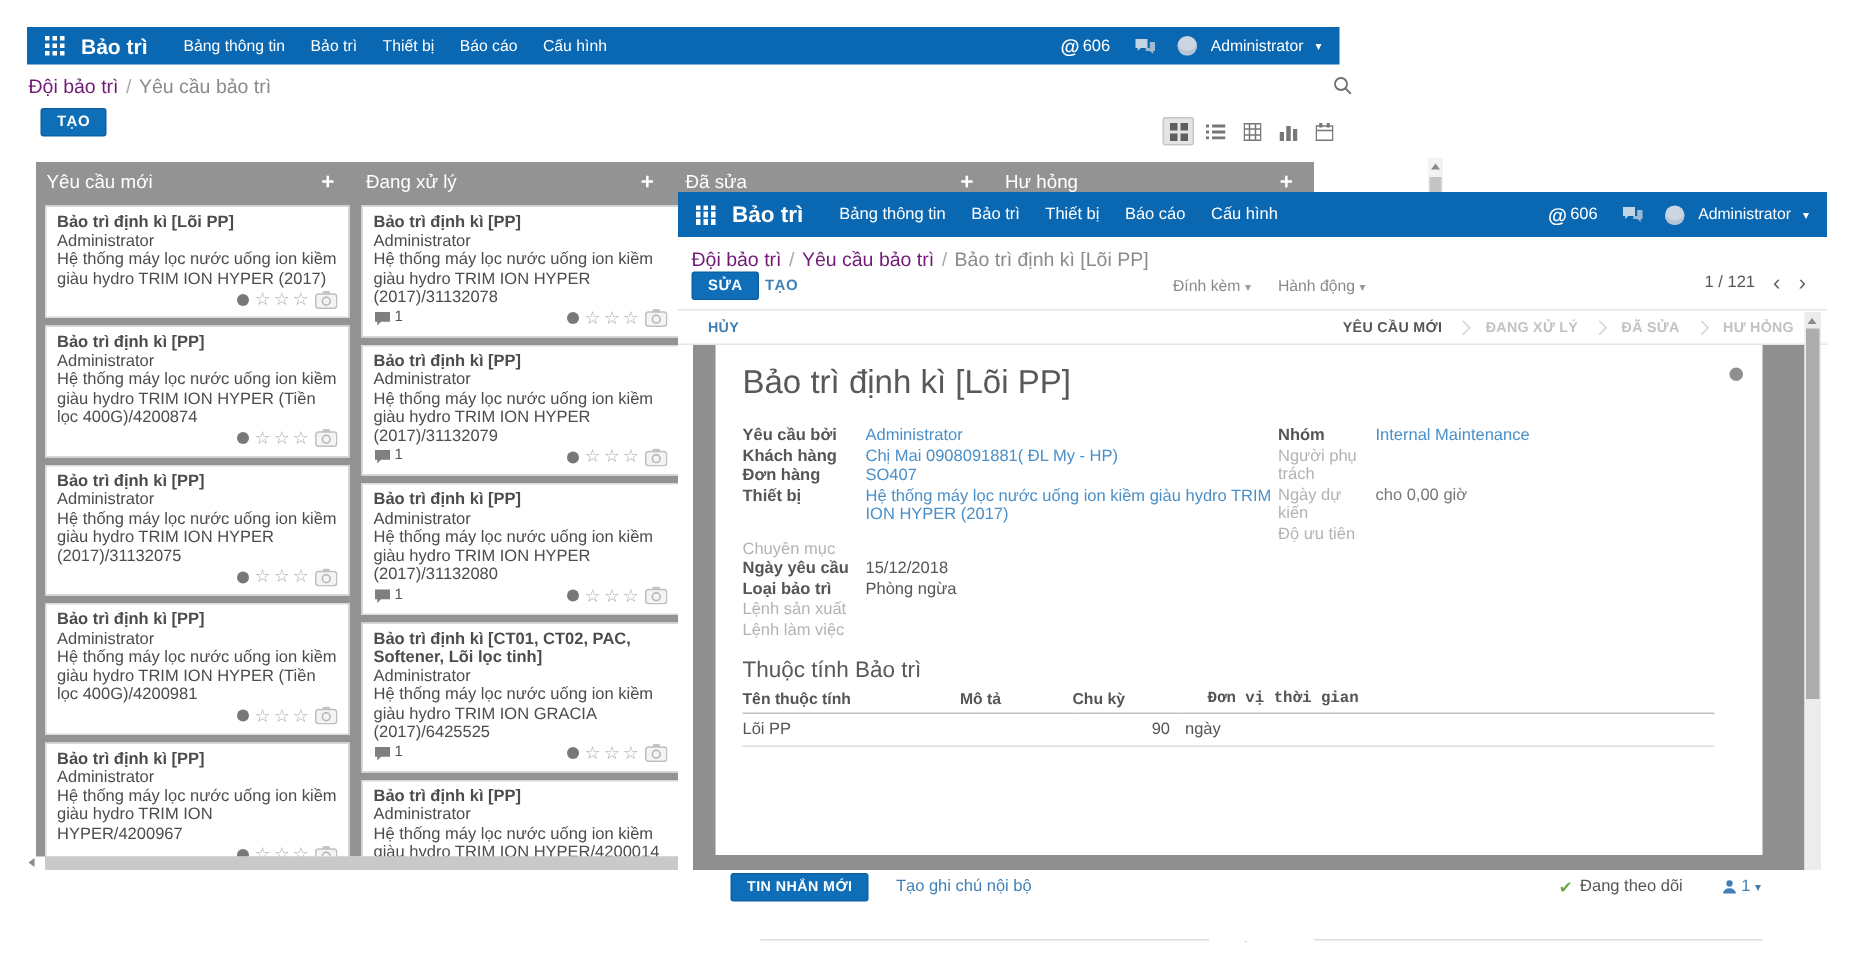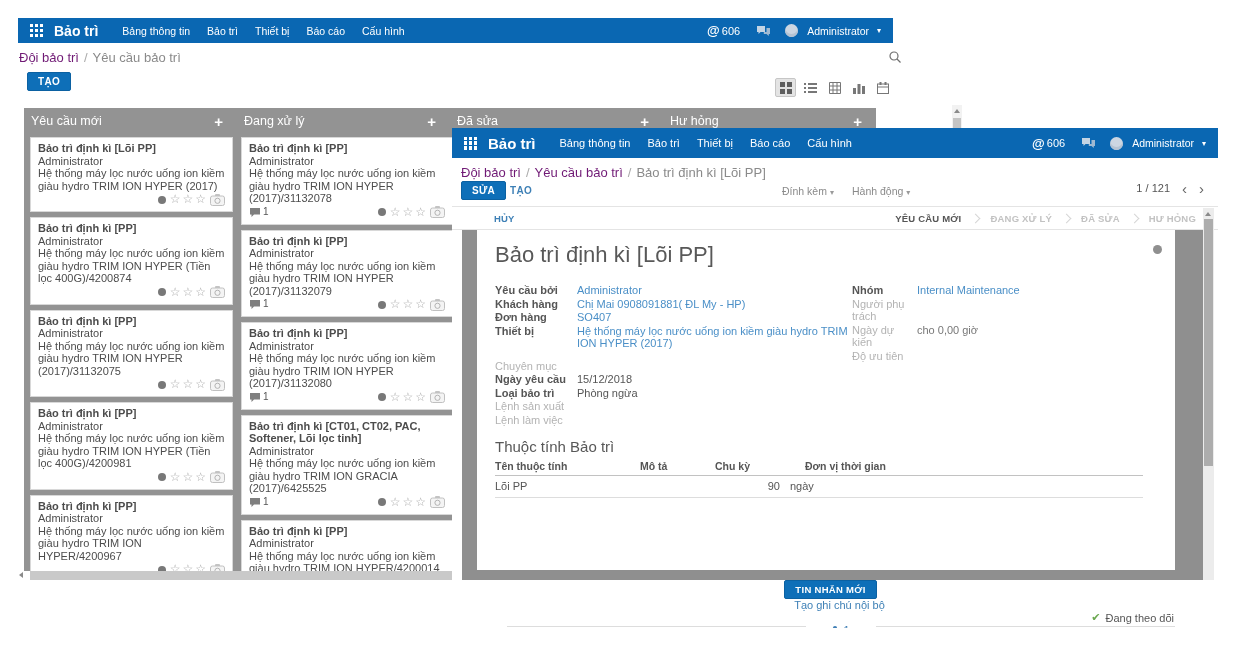--- a/index.html
+++ b/index.html
@@ -70,21 +70,21 @@
   #ov-nav{left:0;top:0;width:766px;height:30px;}
   #ov-bc{left:9px;top:37px;font-size:13px;white-space:nowrap;}
   #ov-edit{left:9px;top:53px;text-align:center;}
   #ov-create{left:58px;top:57px;color:#3e80b6;font-size:10px;font-weight:bold;letter-spacing:.3px;}
   #ov-ctx{left:330px;top:57px;display:flex;gap:18px;font-size:10.5px;color:#8a8a8a;}
   .ctx-caret{font-size:8px;margin-left:3px;color:#9a9a9a;}
   #ov-pager{right:14px;top:54px;display:flex;align-items:center;gap:12px;font-size:11px;color:#555;}
   .pager-arrow{font-size:15px;color:#666;line-height:11px;}
   #ov-status{left:0;top:78px;width:766px;height:24px;border-top:1px solid #e4e4e4;border-bottom:1px solid #e4e4e4;
              display:flex;align-items:center;box-sizing:border-box;font-size:9.5px;font-weight:bold;letter-spacing:.2px;}
-  #ov-cancel{margin-left:42px;color:#3e80b6;}
+  #ov-cancel{margin-left:20px;color:#3e80b6;}
   .st-states{margin-left:auto;margin-right:22px;display:flex;align-items:center;}
   .st{color:#c2c2c2;white-space:nowrap;}
   .st.active{color:#555;}
   .chev{width:6px;height:6px;border-top:1px solid #d5d5d5;border-right:1px solid #d5d5d5;
         transform:rotate(45deg);margin:0 11px;flex:none;}
 
   #ov-sheetbg{left:10px;top:102px;width:741px;height:350px;background:#8f8f8f;}
   #ov-sheet{position:absolute;left:15px;top:0;width:698px;height:340px;background:#fff;overflow:hidden;}
   .f-title{position:absolute;left:18px;top:12px;font-size:22px;color:#585858;white-space:nowrap;}
   .f-dot{position:absolute;left:676px;top:15px;width:9px;height:9px;border-radius:50%;background:#8f8f8f;}
@@ -99,27 +99,27 @@
   .f-value.link{color:#4a8fc7;}
   #fleft .f-value{width:273px;}
   .f-gap{height:9px;}
   .f-section{position:absolute;left:18px;top:208px;font-size:15px;color:#585858;}
   .f-table{position:absolute;left:18px;top:228px;width:648px;border-collapse:collapse;}
   .f-table th{font-size:10.5px;color:#555;font-weight:bold;text-align:left;border-bottom:1px solid #c2c2c2;
               padding:2px 0 3px;}
   .f-table td{font-size:11px;color:#555;border-bottom:1px solid #ddd;padding:4px 0 5px;}
   .col-name{width:145px;} .col-desc{width:75px;} .col-period{width:65px;margin-top:48px;} 
   .cell-num{text-align:right;padding-right:5px !important;}
-  .col-unit-pad{padding-left:20px !important;}
+  .col-unit-pad{padding-left:20px !important;font-family:Liberation Mono, monospace;}
   .td-unit{padding-left:5px !important;}
 
   #ov-sb{left:751px;top:80px;width:11px;height:372px;background:#ececec;}
   #ov-sb .thumb{position:absolute;left:1px;top:11px;width:9px;height:247px;background:#adadad;}
 
-  #ov-chatter{left:35px;top:452px;width:687px;height:22px;display:flex;align-items:center;flex-direction:column;}
+  #ov-chatter{left:35px;top:452px;width:687px;height:22px;display:flex;align-items:center;}
   #log-note{color:#3e80b6;font-size:11px;margin-left:18px;}
   #following{margin-left:auto;display:flex;align-items:center;gap:5px;font-size:11px;color:#555;}
   .check{color:#6aa84f;font-size:11px;}
   #followers{margin-left:26px;display:flex;align-items:center;gap:3px;color:#3f7fb5;font-size:11px;}
   #ov-divider{left:55px;top:498px;width:668px;display:flex;}
   .dline{flex:1;height:1px;background:#ddd;}
   .dtext{margin:0 14px;color:#999;font-size:10.5px;}
 
   #edge-caret{left:1218px;top:633px;color:#8a8a8a;font-size:9px;}
 </style>

